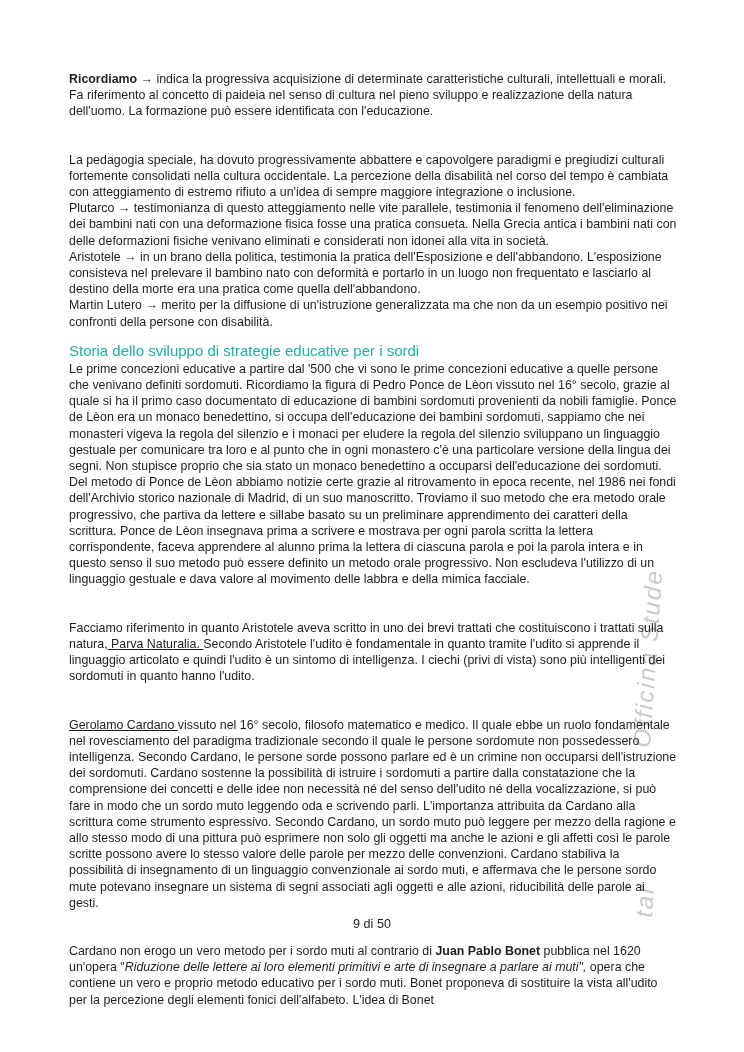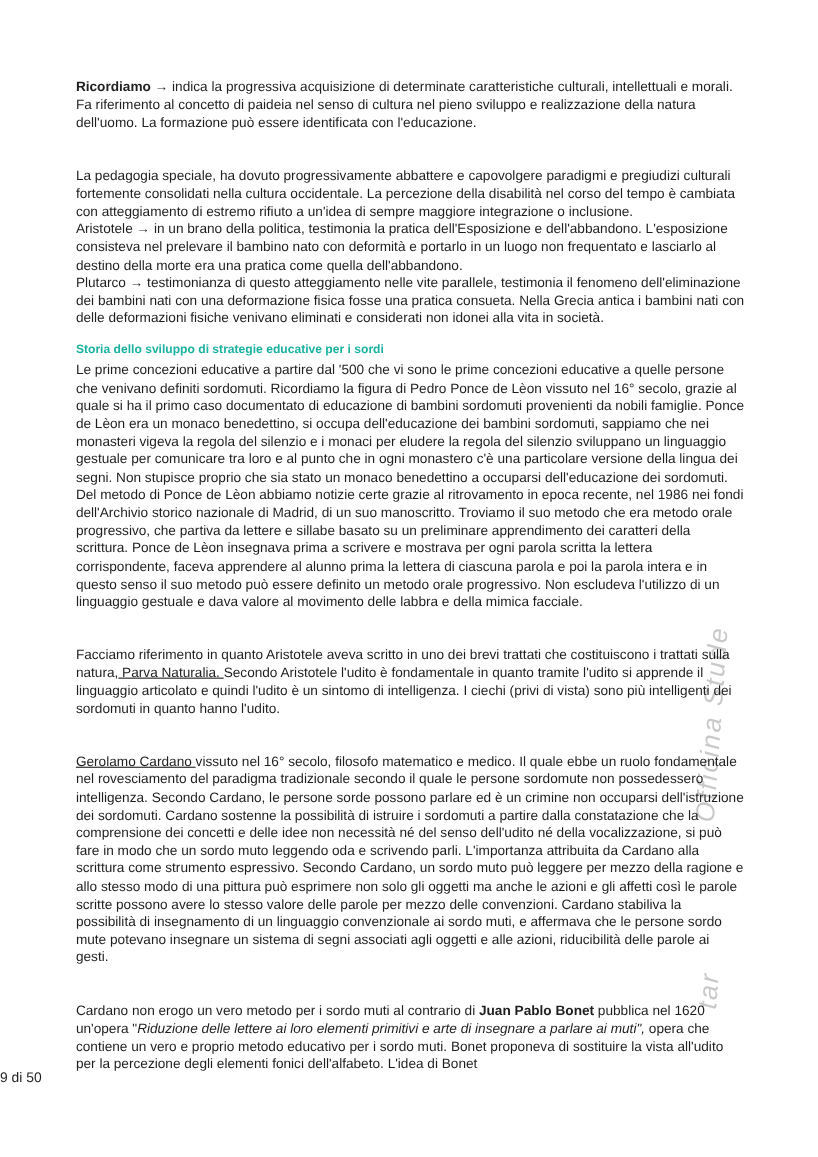--- a/index.html
+++ b/index.html
@@ -17,30 +17,30 @@
     color: #1f1f1f;
   }
   .content { position: relative; z-index: 1; width: 608px; }
   .content p { margin: 0; }
   .content p.sp { margin-top: 32px; }
   .lead-bold { font-weight: bold; }
   .u { text-decoration: underline; }
   .it { font-style: italic; }
   h2.section-heading {
     margin: 12px 0 1px 0;
-    font-size: 11px;
+    font-size: 15px;
     line-height: 18px;
-    font-weight: bold;
+    font-weight: normal;
     color: #1cb2a0;
   }
   .page-footer {
     position: absolute;
     left: 0; right: 0;
-    top: 972px;
-    text-align: left;
+    top: 916px;
+    text-align: center;
     font-size: 12.6px;
     color: #1f1f1f;
     z-index: 1;
   }
   .watermark {
     position: absolute;
     z-index: 0;
     font-style: italic;
     font-size: 24px;
     letter-spacing: 2px;
@@ -59,24 +59,25 @@
 
   <span class="watermark wm-upper">Officina Stude</span>
   <span class="watermark wm-lower">tar</span>
 
   <div class="content">
 
     <p><span class="lead-bold">Ricordiamo</span><span> → indica la progressiva acquisizione di determinate caratteristiche culturali, intellettuali e morali. Fa riferimento al concetto di paideia nel senso di cultura nel pieno sviluppo e realizzazione della natura dell'uomo. La formazione può essere identificata con l'educazione.</span></p>
 
     <p class="sp"><span>La pedagogia speciale, ha dovuto progressivamente abbattere e capovolgere paradigmi e pregiudizi culturali fortemente consolidati nella cultura occidentale. La percezione della disabilità nel corso del tempo è cambiata con atteggiamento di estremo rifiuto a un'idea di sempre maggiore integrazione o inclusione.</span></p>
 
+    <p><span>Plutarco → testimonianza di questo atteggiamento nelle vite parallele, testimonia il fenomeno dell'eliminazione dei bambini nati con una deformazione fisica fosse una pratica consueta. Nella Grecia antica i bambini nati con delle deformazioni fisiche venivano eliminati e considerati non idonei alla vita in società.</span></p>
+
     <p><span>Aristotele → in un brano della politica, testimonia la pratica dell'Esposizione e dell'abbandono. L'esposizione consisteva nel prelevare il bambino nato con deformità e portarlo in un luogo non frequentato e lasciarlo al destino della morte era una pratica come quella dell'abbandono.</span></p>
 
-    <p><span>Plutarco → testimonianza di questo atteggiamento nelle vite parallele, testimonia il fenomeno dell'eliminazione dei bambini nati con una deformazione fisica fosse una pratica consueta. Nella Grecia antica i bambini nati con delle deformazioni fisiche venivano eliminati e considerati non idonei alla vita in società.</span></p>
-
+    <p><span>Martin Lutero → merito per la diffusione di un'istruzione generalizzata ma che non da un esempio positivo nei confronti della persone con disabilità.</span></p>
 
     <h2 class="section-heading">Storia dello sviluppo di strategie educative per i sordi</h2>
 
     <p><span>Le prime concezioni educative a partire dal '500 che vi sono le prime concezioni educative a quelle persone che venivano definiti sordomuti. Ricordiamo la figura di Pedro Ponce de Lèon vissuto nel 16° secolo, grazie al quale si ha il primo caso documentato di educazione di bambini sordomuti provenienti da nobili famiglie. Ponce de Lèon era un monaco benedettino, si occupa dell'educazione dei bambini sordomuti, sappiamo che nei monasteri vigeva la regola del silenzio e i monaci per eludere la regola del silenzio sviluppano un linguaggio gestuale per comunicare tra loro e al punto che in ogni monastero c'è una particolare versione della lingua dei segni. Non stupisce proprio che sia stato un monaco benedettino a occuparsi dell'educazione dei sordomuti. Del metodo di Ponce de Lèon abbiamo notizie certe grazie al ritrovamento in epoca recente, nel 1986 nei fondi dell'Archivio storico nazionale di Madrid, di un suo manoscritto. Troviamo il suo metodo che era metodo orale progressivo, che partiva da lettere e sillabe basato su un preliminare apprendimento dei caratteri della scrittura. Ponce de Lèon insegnava prima a scrivere e mostrava per ogni parola scritta la lettera corrispondente, faceva apprendere al alunno prima la lettera di ciascuna parola e poi la parola intera e in questo senso il suo metodo può essere definito un metodo orale progressivo. Non escludeva l'utilizzo di un linguaggio gestuale e dava valore al movimento delle labbra e della mimica facciale.</span></p>
 
     <p class="sp"><span>Facciamo riferimento in quanto Aristotele aveva scritto in uno dei brevi trattati che costituiscono i trattati sulla natura,</span><span class="u"> Parva Naturalia. </span><span>Secondo Aristotele l'udito è fondamentale in quanto tramite l'udito si apprende il linguaggio articolato e quindi l'udito è un sintomo di intelligenza. I ciechi (privi di vista) sono più intelligenti dei sordomuti in quanto hanno l'udito.</span></p>
 
     <p class="sp"><span class="u">Gerolamo Cardano </span><span>vissuto nel 16° secolo, filosofo matematico e medico. Il quale ebbe un ruolo fondamentale nel rovesciamento del paradigma tradizionale secondo il quale le persone sordomute non possedessero intelligenza. Secondo Cardano, le persone sorde possono parlare ed è un crimine non occuparsi dell'istruzione dei sordomuti. Cardano sostenne la possibilità di istruire i sordomuti a partire dalla constatazione che la comprensione dei concetti e delle idee non necessità né del senso dell'udito né della vocalizzazione, si può fare in modo che un sordo muto leggendo oda e scrivendo parli. L'importanza attribuita da Cardano alla scrittura come strumento espressivo. Secondo Cardano, un sordo muto può leggere per mezzo della ragione e allo stesso modo di una pittura può esprimere non solo gli oggetti ma anche le azioni e gli affetti così le parole scritte possono avere lo stesso valore delle parole per mezzo delle convenzioni. Cardano stabiliva la possibilità di insegnamento di un linguaggio convenzionale ai sordo muti, e affermava che le persone sordo mute potevano insegnare un sistema di segni associati agli oggetti e alle azioni, riducibilità delle parole ai gesti.</span></p>
 
     <p class="sp"><span>Cardano non erogo un vero metodo per i sordo muti al contrario di </span><span class="lead-bold">Juan Pablo Bonet</span><span> pubblica nel 1620 un'opera "</span><span class="it">Riduzione delle lettere ai loro elementi primitivi e arte di insegnare a parlare ai muti",</span><span> opera che contiene un vero e proprio metodo educativo per i sordo muti. Bonet proponeva di sostituire la vista all'udito per la percezione degli elementi fonici dell'alfabeto. L'idea di Bonet</span></p>

